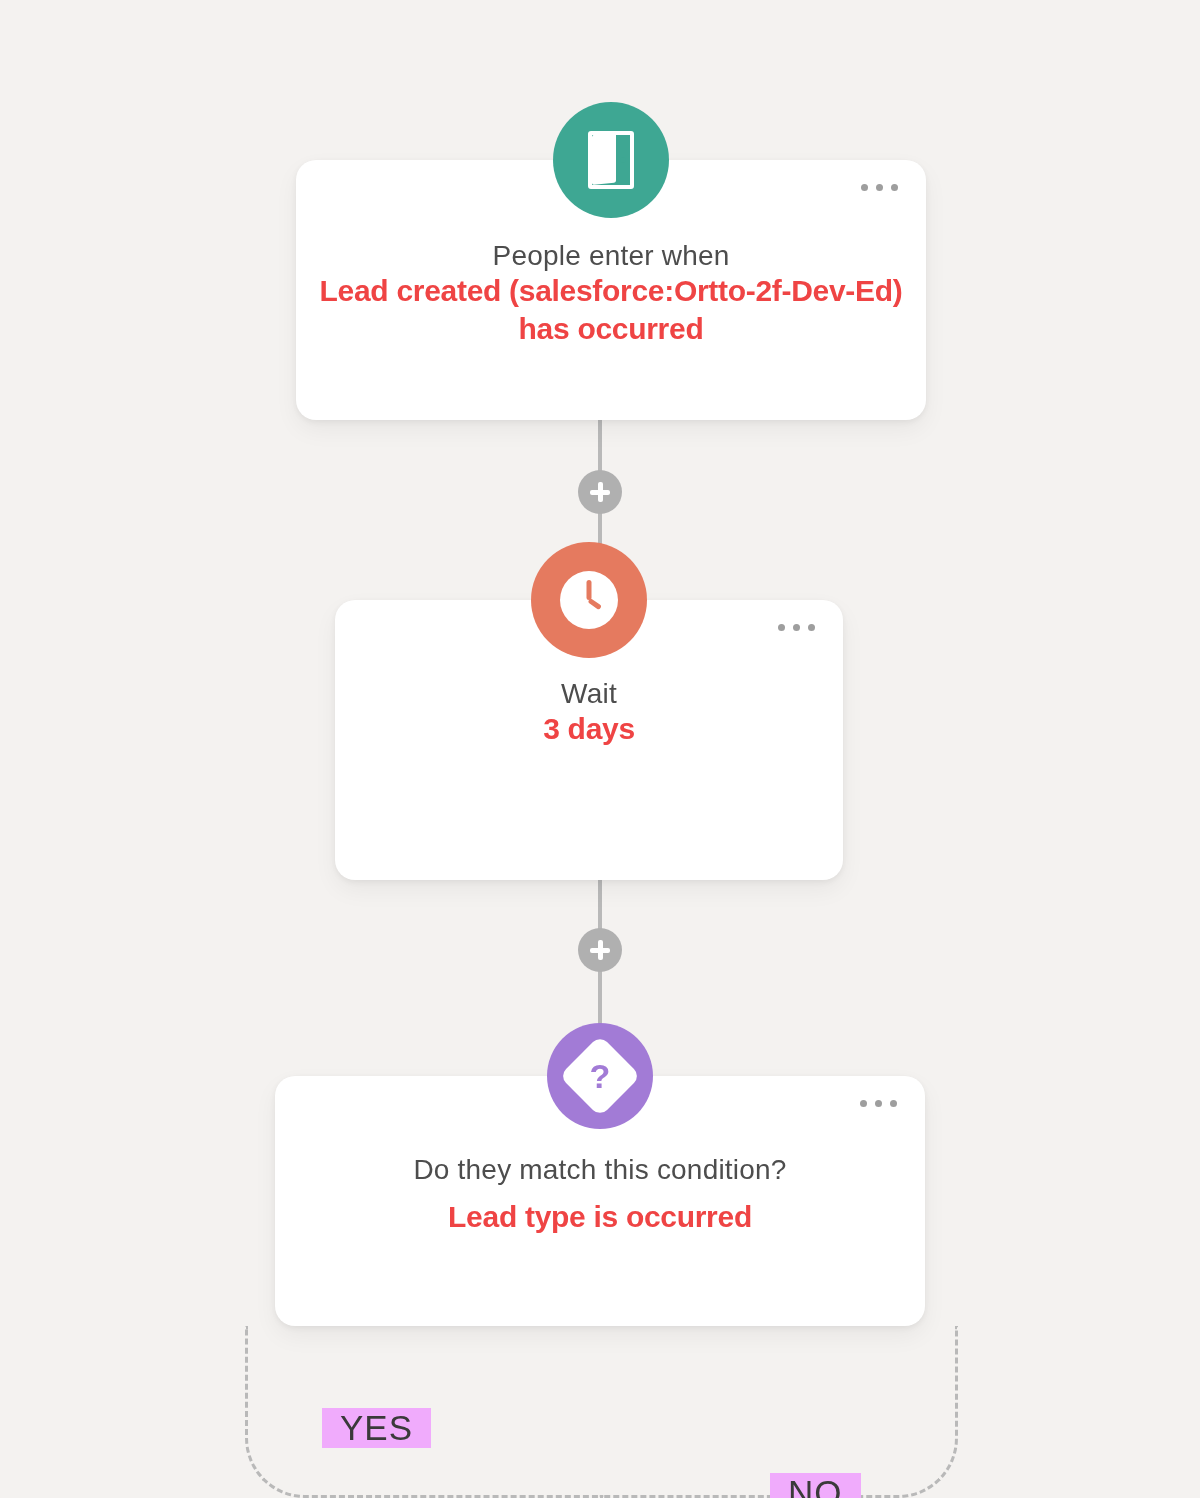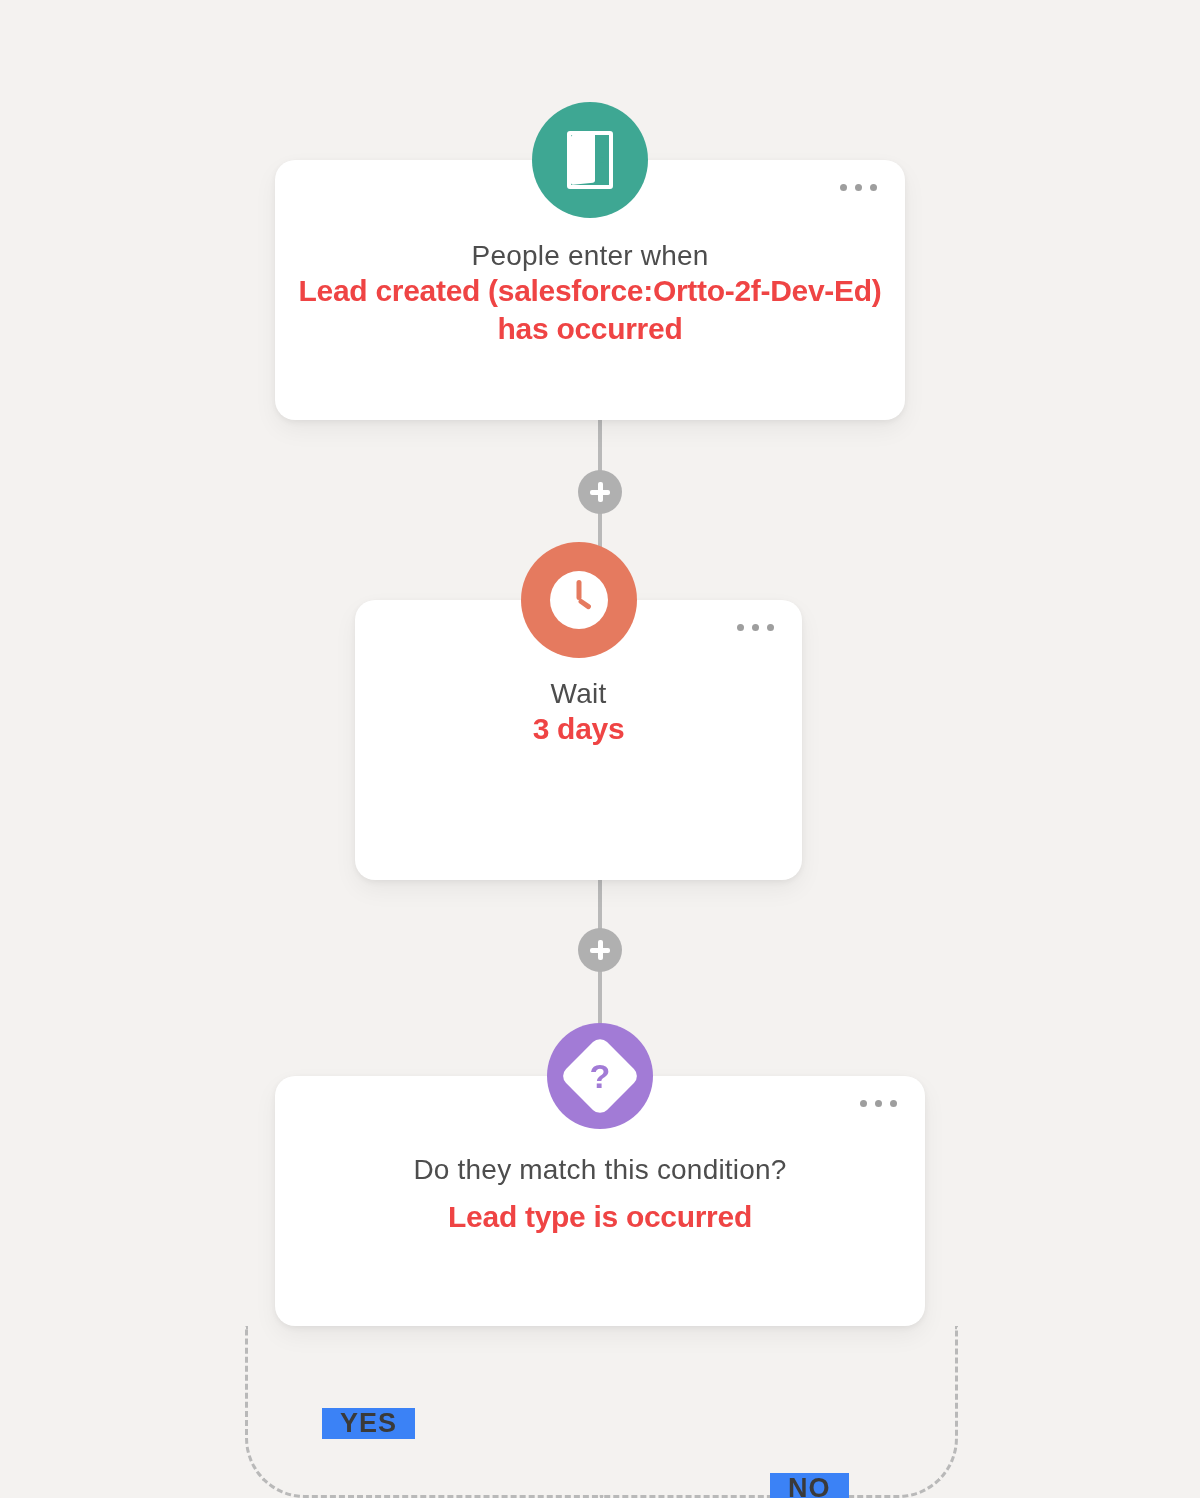--- a/index.html
+++ b/index.html
@@ -143,31 +143,31 @@
   .branch-left{
     border-right:none;
     border-bottom-left-radius:60px;
   }
   .branch-right{
     border-left:none;
     border-bottom-right-radius:60px;
   }
   .branch-label{
     position:absolute;
-    background:#3b82f6;
+    background:#f0abfc;
     padding:0 18px;
-    font-weight:700;
-    font-size:27px;
+    font-weight:400;
+    font-size:35px;
     letter-spacing:1px;
     color:#3a3a3a;
   }
 
   
-  #card-entry{ left:275px; top:160px; width:630px; height:260px; padding-top:80px;}
-  #card-wait { left:335px; top:600px; width:447px; height:280px; padding-top:78px;margin-left:20px;}
+  #card-entry{ left:296px; top:160px; width:630px; height:260px; padding-top:80px;}
+  #card-wait { left:335px; top:600px; width:508px; height:280px; padding-top:78px;}
   #card-cond { left:275px; top:1076px;width:650px; height:250px; padding-top:78px;}
 
   #vline1{ top:420px; height:180px;}
   #plus1 { top:470px;}
   #vline2{ top:880px; height:196px;}
   #plus2 { top:928px;}
 
   #branch-left{
     left:245px; top:1326px; width:358px; height:172px;
   }

